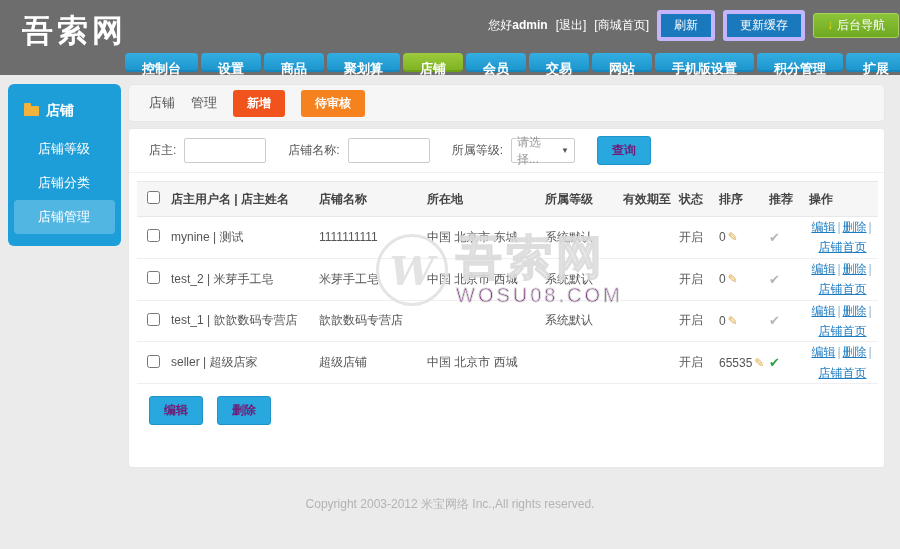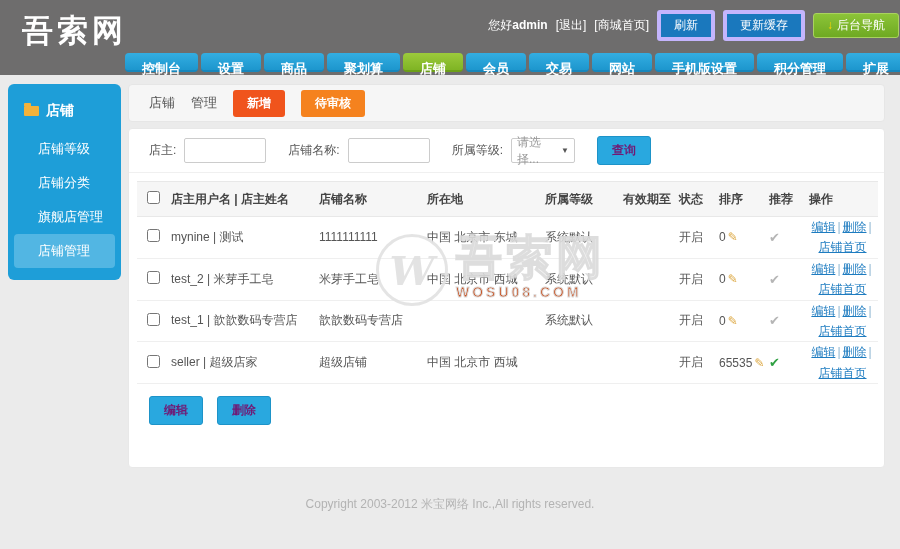--- a/index.html
+++ b/index.html
@@ -56,21 +56,21 @@
   .rec-check { font-size:13px; }
   .ops { text-align:center; line-height:1.7; white-space:normal; }
   .ops a { color:#1e7cc0; text-decoration:underline; cursor:pointer; }
   .ops .sep { color:#8fb6d2; margin:0 2px; }
   .batch { display:flex; gap:14px; padding:12px 0 0 20px; }
   
   .watermark { position:absolute; left:376px; top:234px; display:flex; align-items:flex-start; gap:8px; pointer-events:none; opacity:.9; }
   .wm-circle { width:72px; height:72px; border:3px solid #e2e2e2; border-radius:50%; display:flex; align-items:center; justify-content:center;
                color:#e0e0e0; font-size:40px; font-style:italic; font-weight:bold; font-family:"DejaVu Serif","Liberation Serif",serif; }
   .wm-text .wm-title { font-size:46px; font-weight:bold; letter-spacing:4px; color:#f3f3f3; -webkit-text-stroke:1.5px #dadada; line-height:1; }
-  .wm-text .wm-site { font-size:14px; font-weight:bold; letter-spacing:3px; color:#c2410c; -webkit-text-stroke:1px #dadada; margin-top:4px; }
+  .wm-text .wm-site { font-size:20px; font-weight:normal; letter-spacing:3px; color:#701a75; -webkit-text-stroke:1px #dadada; margin-top:4px; }
   
   .footer { position:absolute; left:0; top:496px; width:900px; text-align:center; color:#b3b3b3; font-size:12px; }
 </style>
 </head>
 <body>
 
 <div class="topbar">
   <div class="logo">吾索网</div>
   <div class="userbar">
     <span><span>您好</span><span class="uname">admin</span></span>
@@ -95,21 +95,20 @@
   </div>
 </div>
 
 <div class="sidebar">
   <div class="sb-title">
     <span class="folder"></span>
     <span>店铺</span>
   </div>
   <div class="sb-item">店铺等级</div>
   <div class="sb-item">店铺分类</div>
-  <div class="sb-item">旗舰店管理</div>
   <div class="sb-item active">店铺管理</div>
 </div>
 
 <div class="crumbbar">
   <span class="crumb">店铺</span>
   <span class="crumb">管理</span>
   <span class="o-btn red">新增</span>
   <span class="o-btn orange">待审核</span>
 </div>
 

